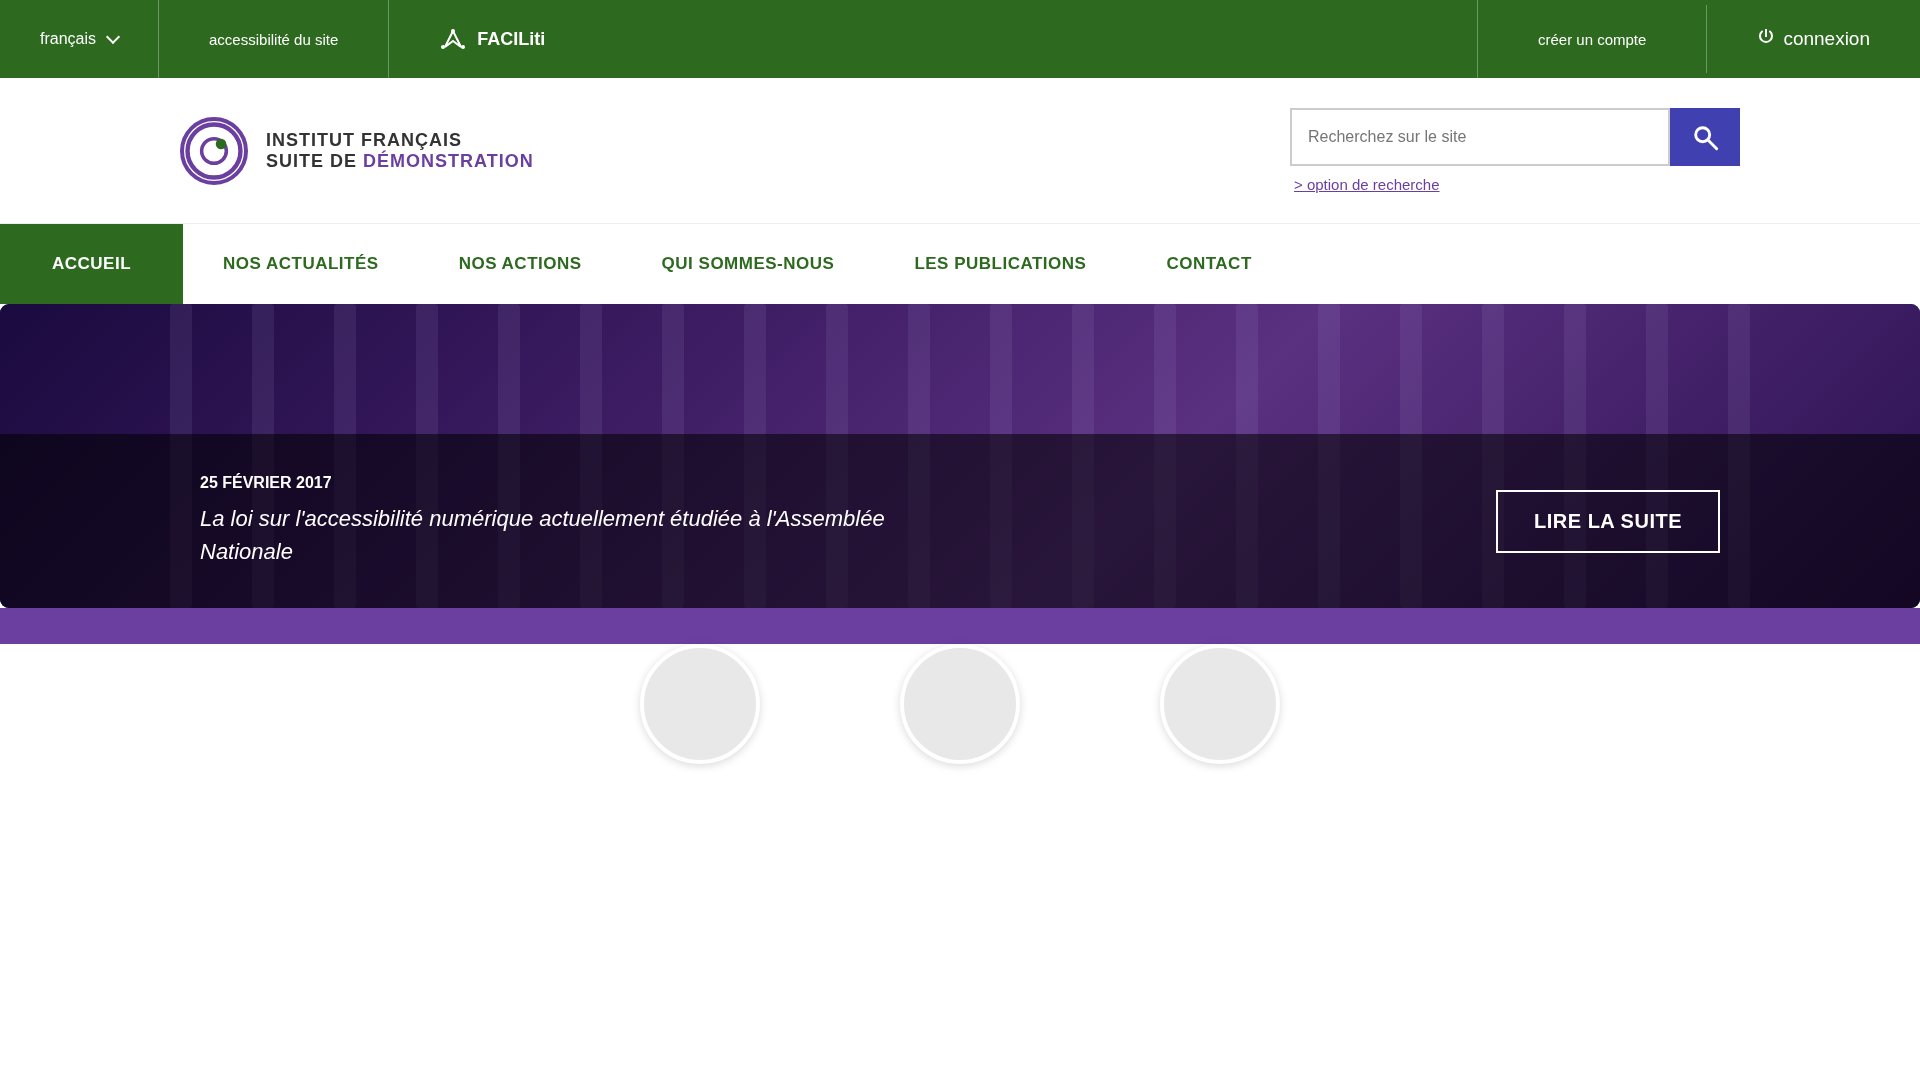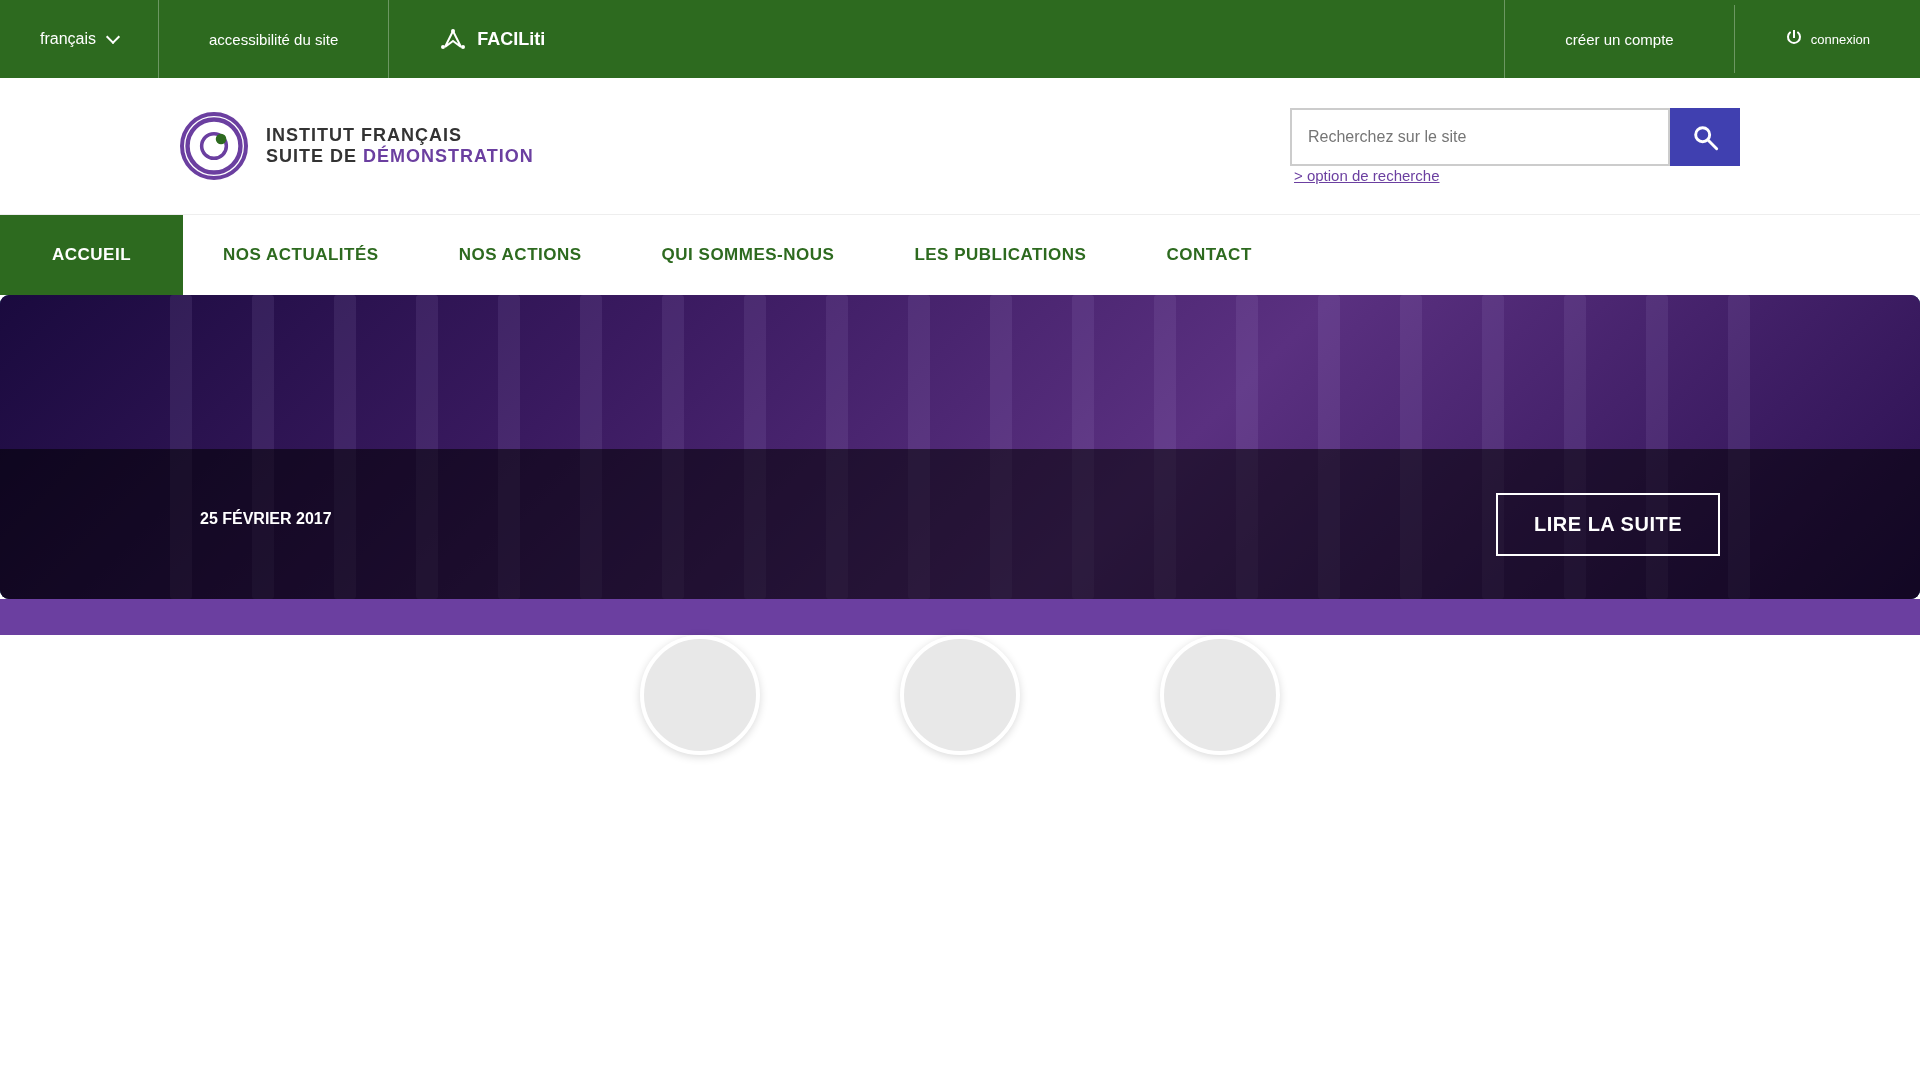--- a/index.html
+++ b/index.html
@@ -62,21 +62,21 @@
       font-size: 15px;
       padding: 0 60px;
       height: 78px;
       display: flex;
       align-items: center;
       border-left: 1px solid rgba(255,255,255,0.3);
       cursor: pointer;
     }
     .top-bar-connexion {
       color: #fff;
-      font-size: 13px;
+      font-size: 19px;
       padding: 0 50px;
       height: 68px;
       display: flex;
       align-items: center;
       border-left: 1px solid rgba(255,255,255,0.3);
       cursor: pointer;
       gap: 8px;
     }
 
     
@@ -119,21 +119,21 @@
       color: #333;
       letter-spacing: 1px;
     }
     .logo-demo {
       color: #6b3fa0;
     }
     .search-area {
       display: flex;
       align-items: flex-start;
       flex-direction: column;
-      gap: 1px;
+      gap: 10px;
     }
     .search-row {
       display: flex;
       align-items: center;
       gap: 0;
     }
     .search-input {
       width: 380px;
       height: 58px;
       border: 2px solid #ccc;
@@ -414,20 +414,21 @@
   <div style="position:absolute;top:60px;left:0;right:0;z-index:1;display:flex;flex-direction:column;gap:24px;padding:0 60px;">
     <div style="display:flex;gap:6px;justify-content:center;">
       <span style="display:flex;gap:4px;">
         
       </span>
     </div>
   </div>
   <div class="hero-content">
     <div class="hero-text">
       <div class="hero-date">25 FÉVRIER 2017</div>
+      <div class="hero-title">La loi sur l'accessibilité numérique actuellement étudiée à l'Assemblée Nationale</div>
     </div>
     <button class="hero-btn">
       <span>LIRE LA SUITE</span>
     </button>
   </div>
 </div>
 
 <div class="purple-bar"></div>
 
 <div class="circles-section">

